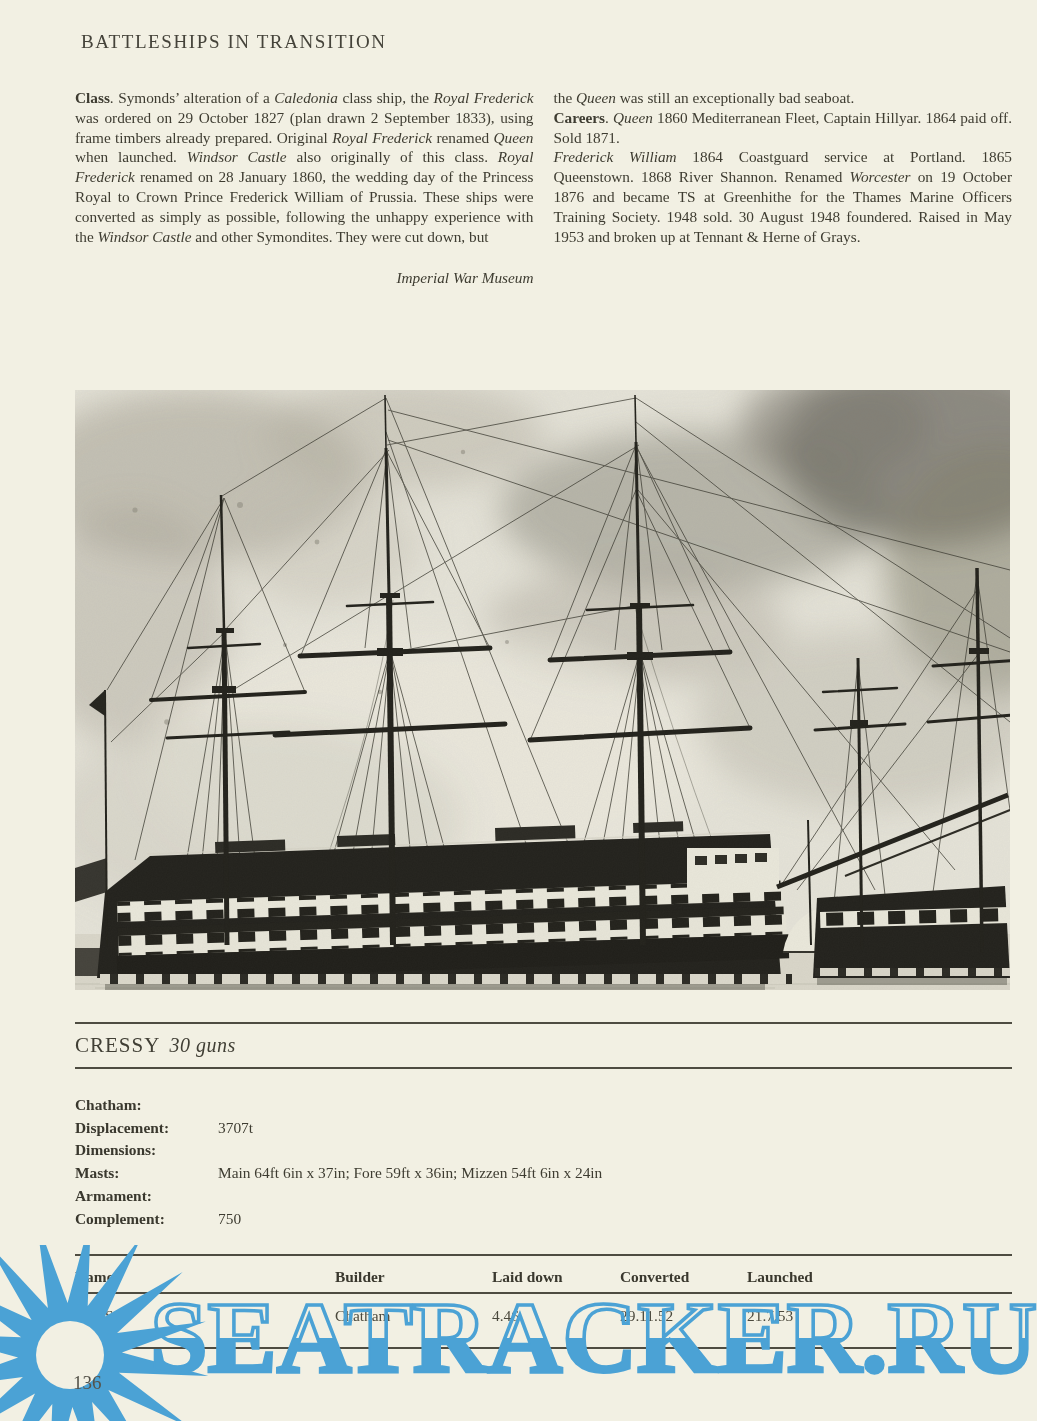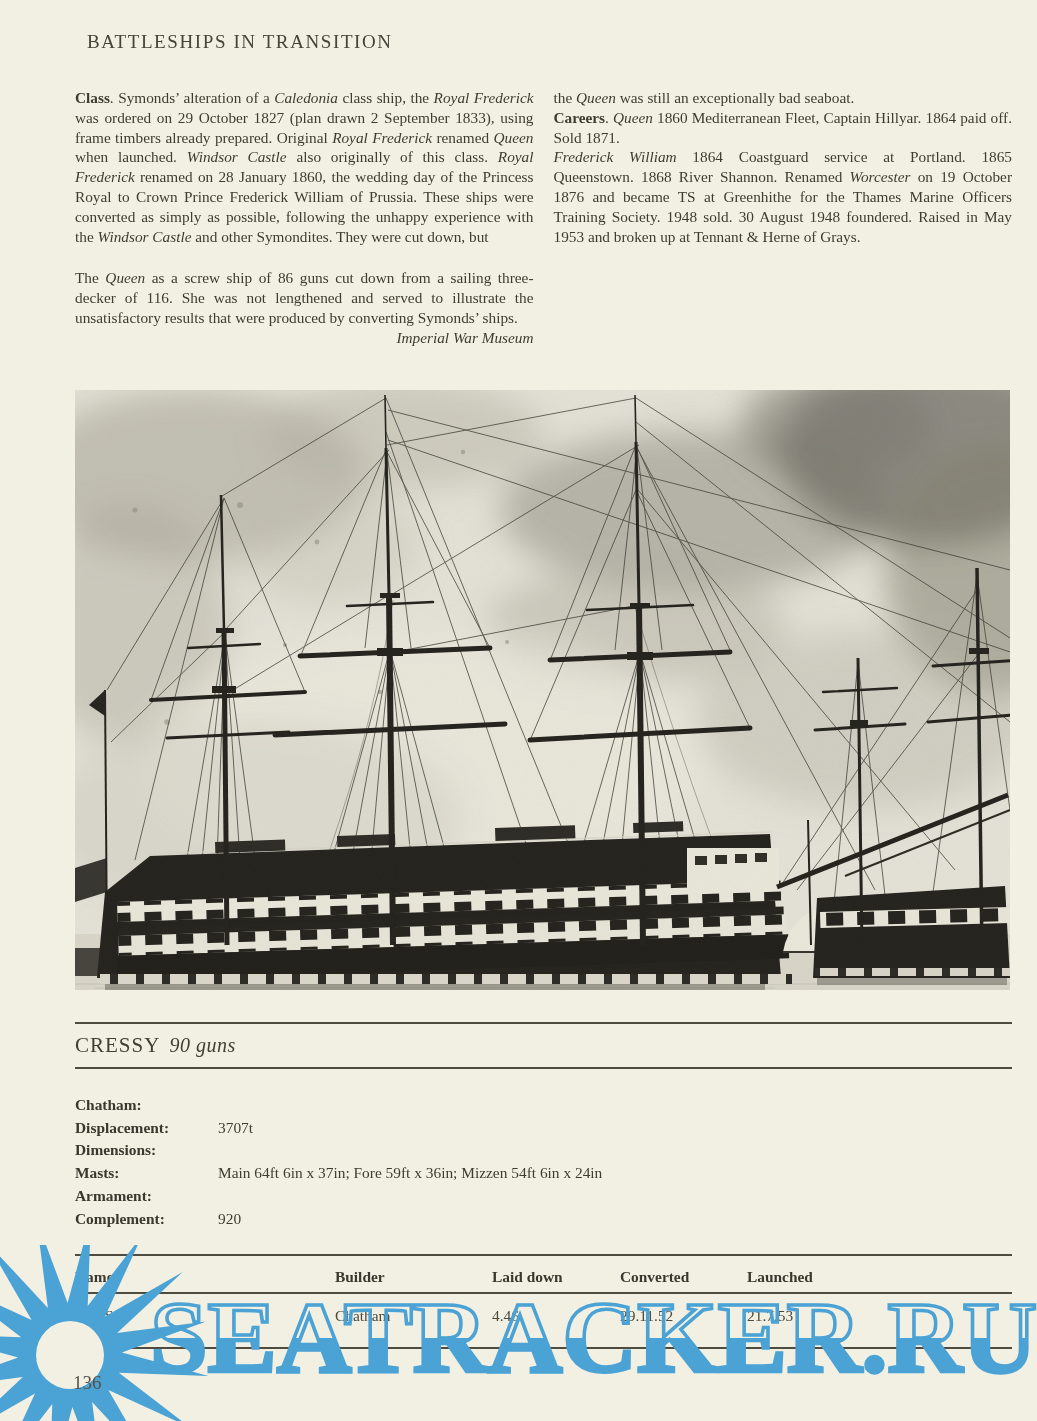--- a/index.html
+++ b/index.html
@@ -6,21 +6,21 @@
   body{
     width:1037px;height:1421px;position:relative;overflow:hidden;
     background:#f2f0e3;
     font-family:"Liberation Serif", serif;
     color:#3e3c31;
   }
   .it{font-style:italic;}
   .bd{font-weight:bold;}
 
   .page-header{
-    position:absolute;left:87px;top:31px;
+    position:absolute;left:81px;top:31px;
     font-size:19px;letter-spacing:1.6px;color:#45433a;
   }
 
   .columns{
     position:absolute;left:75px;top:88px;width:937px;
     display:flex;gap:20px;
   }
   .col{width:461px;}
   .para{
     font-size:15.3px;line-height:19.8px;text-align:justify;margin:0;
@@ -72,21 +72,20 @@
 </style>
 </head>
 <body>
 
 <div class="page-header">BATTLESHIPS IN TRANSITION</div>
 
 <div class="columns">
   <div class="col">
     <p class="para"><span class="bd">Class</span><span>. Symonds’ alteration of a </span><span class="it">Caledonia</span><span> class ship, the </span><span class="it">Royal Frederick</span><span> was ordered on 29 October 1827 (plan drawn 2 September 1833), using frame timbers already prepared. Original </span><span class="it">Royal Frederick</span><span> renamed </span><span class="it">Queen</span><span> when launched. </span><span class="it">Windsor Castle</span><span> also originally of this class. </span><span class="it">Royal Frederick</span><span> renamed on 28 January 1860, the wedding day of the Princess Royal to Crown Prince Frederick William of Prussia. These ships were converted as simply as possible, following the unhappy experience with the </span><span class="it">Windsor Castle</span><span> and other Symondites. They were cut down, but</span></p>
     <div class="caption-block">
-      <p class="para"><span>The </span><span class="it">Queen</span><span> as a screw ship of 86 guns cut down from a sailing three-decker of 116. She was not lengthened and served to illustrate the unsatisfactory results that were produced by converting Symonds’ ships.</span></p>
       <p class="para credit">Imperial War Museum</p>
     </div>
   </div>
   <div class="col">
     <p class="para"><span>the </span><span class="it">Queen</span><span> was still an exceptionally bad seaboat.</span></p>
     <p class="para"><span class="bd">Careers</span><span>. </span><span class="it">Queen</span><span> 1860 Mediterranean Fleet, Captain Hillyar. 1864 paid off. Sold 1871.</span></p>
     <p class="para"><span class="it">Frederick William</span><span> 1864 Coastguard service at Portland. 1865 Queenstown. 1868 River Shannon. Renamed </span><span class="it">Worcester</span><span> on 19 October 1876 and became TS at Greenhithe for the Thames Marine Officers Training Society. 1948 sold. 30 August 1948 foundered. Raised in May 1953 and broken up at Tennant &amp; Herne of Grays.</span></p>
   </div>
 </div>
 
@@ -295,21 +294,21 @@
   <polygon points="30,300 30,326 14,315" fill="#25241e"></polygon>
 
   <rect x="742" y="588" width="190" height="7" fill="#44433a" opacity="0.4"></rect>
 
   <rect x="0" y="0" width="935" height="600" filter="url(#grain)" opacity="0.16"></rect>
 </svg>
 </div>
 
 <div class="rule rule-1"></div>
 <div class="ship-title">
-  <span>CRESSY</span><span class="guns">90 guns</span>
+  <span>CRESSY</span><span class="guns">30 guns</span>
 </div>
 <div class="rule rule-2"></div>
 
 <div class="specs">
 
 <div class="spec-row">
     <span class="spec-label">Chatham:</span>
   </div>
     <div class="spec-row">
     <span class="spec-label">Displacement:</span>
@@ -320,21 +319,21 @@
   </div>
     <div class="spec-row">
     <span class="spec-label">Masts:</span>
     <span class="spec-value">Main 64ft 6in x 37in; Fore 59ft x 36in; Mizzen 54ft 6in x 24in</span>
   </div>
     <div class="spec-row">
     <span class="spec-label">Armament:</span>
   </div>
     <div class="spec-row">
     <span class="spec-label">Complement:</span>
-    <span class="spec-value">920</span>
+    <span class="spec-value">750</span>
   </div>
   </div>
 
 <div class="rule rule-3"></div>
 <div class="ship-table-head">
   <span>Name</span>
   <span>Builder</span>
   <span>Laid down</span>
   <span>Converted</span>
   <span>Launched</span>

